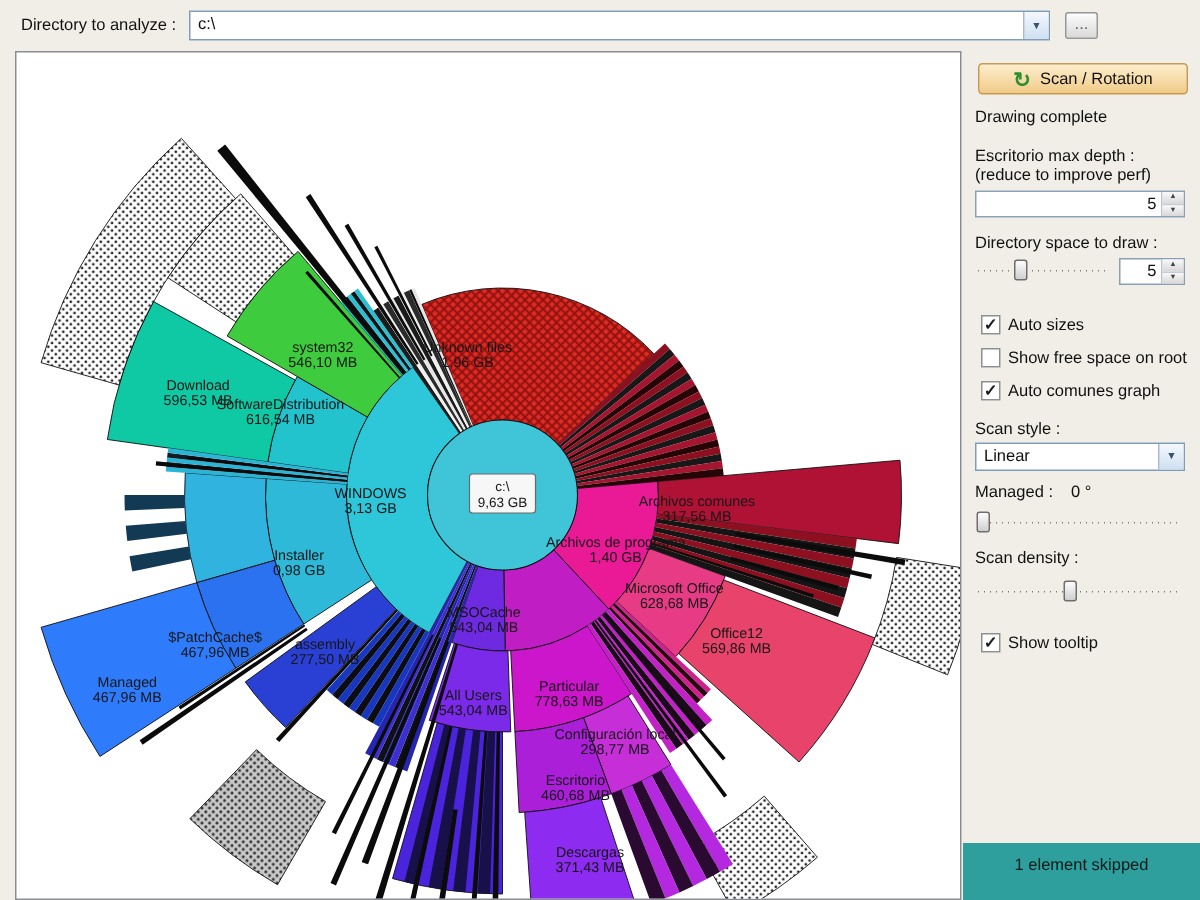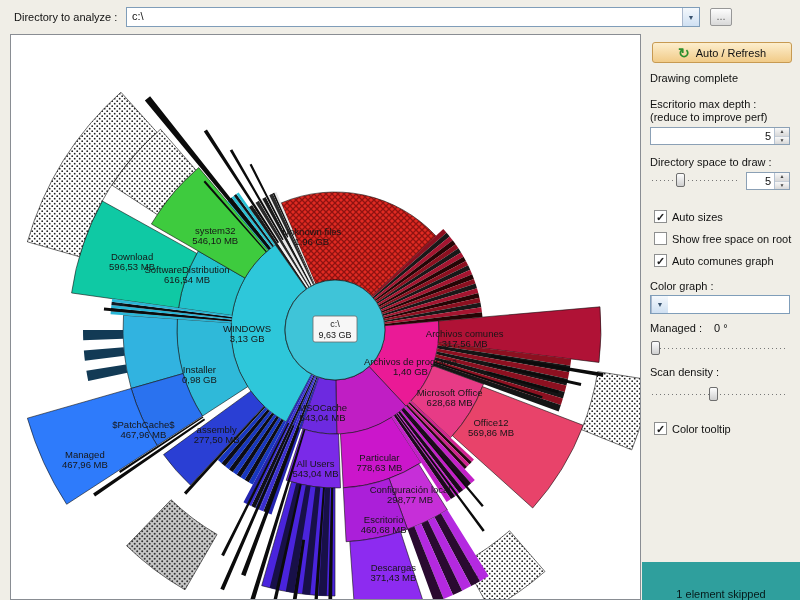--- a/index.html
+++ b/index.html
@@ -27,21 +27,21 @@
   .spin .val{flex:1;text-align:right;padding:2px 3px 0 0}
   .ud{width:15px;display:flex;flex-direction:column;border-left:1px solid #b5c2d2}
   .ud span{flex:1;background:linear-gradient(#f8f8f8,#d8d8d8);border-bottom:1px solid #c6cdd6;font-size:5px;color:#444;text-align:center;line-height:7px}
   .ud span:last-child{border-bottom:none}
   .slider{position:absolute;height:16px}
   .slider .track{position:absolute;left:2px;right:2px;top:8px;height:1px;background:repeating-linear-gradient(90deg,#777 0 1px,transparent 1px 4px)}
   .slider .thumb{position:absolute;top:1px;width:9px;height:14px;background:linear-gradient(#fdfdfd,#cfcfcf);border:1px solid #6e6e6e;border-radius:2px}
   .cb{position:absolute;left:12px;display:flex;align-items:center;gap:5px;white-space:nowrap}
   .cb .box{width:13px;height:13px;background:#fff;border:1px solid #8e8f8f;font-size:11px;line-height:12px;text-align:center;color:#1d1d1d;font-weight:bold}
   #rot-val{position:absolute;left:72px;top:288px}
-  #status{position:absolute;left:0;top:528px;width:158px;height:38px;background:#2f9f9d;display:flex;align-items:flex-end;justify-content:center;padding-bottom:0;color:#051a1a}
+  #status{position:absolute;left:0;top:528px;width:158px;height:38px;background:#2f9f9d;display:flex;align-items:flex-end;justify-content:center;padding-bottom:17px;color:#051a1a}
 </style>
 </head>
 <body>
 
 <div id="topbar">
   <span id="dir-label">Directory to analyze :</span>
   <div id="dir-combo" class="combo">
     <span class="val">c:\</span>
     <span class="arrow">▼</span>
   </div>
@@ -226,21 +226,21 @@
       <text x="304.52" y="431.64" text-anchor="middle"><tspan x="304.52" dy="0">All Users</tspan><tspan x="304.52" dy="10">543,04 MB</tspan></text>
       <rect x="302" y="281" width="44" height="26" rx="2" fill="#f7f7f7" stroke="#6a6a6a" stroke-width="0.8"></rect>
 <text class="ctr" x="324" y="292" text-anchor="middle">c:\</text>
 <text class="ctr" x="324" y="303" text-anchor="middle">9,63 GB</text>
     </svg>
 </div>
 
 <div id="panel">
   <div id="scan-btn">
     <span class="ic">↻</span>
-    <span>Auto / Refresh</span>
+    <span>Scan / Rotation</span>
   </div>
 
   <div class="lbl" style="top:38px">Drawing complete</div>
 
   <div class="lbl" style="top:64px">Escritorio max depth :</div>
   <div class="lbl" style="top:77px">(reduce to improve perf)</div>
   <div class="spin" style="left:8px;top:93px;width:140px;height:18px">
     <span class="val">5</span>
     <span class="ud">
       <span>▲</span>
@@ -267,39 +267,40 @@
   </div>
   <div class="cb" style="top:198px">
     <span class="box"></span>
     <span>Show free space on root</span>
   </div>
   <div class="cb" style="top:220px">
     <span class="box">✓</span>
     <span>Auto comunes graph</span>
   </div>
 
-  <div class="lbl" style="top:246px">Color graph :</div>
+  <div class="lbl" style="top:246px">Scan style :</div>
   <div class="combo" style="left:8px;top:261px;width:140px;height:19px">
+    <span class="val">Linear</span>
     <span class="arrow">▼</span>
   </div>
 
   <div class="lbl" style="top:288px">Managed :</div>
   <div id="rot-val">0 °</div>
   <div class="slider" style="left:8px;top:306px;width:140px">
     <span class="track"></span>
     <span class="thumb" style="left: calc(1%);"></span>
   </div>
 
   <div class="lbl" style="top:332px">Scan density :</div>
   <div class="slider" style="left:8px;top:352px;width:140px">
     <span class="track"></span>
     <span class="thumb" style="left: calc(42%);"></span>
   </div>
 
   <div class="cb" style="top:388px">
     <span class="box">✓</span>
-    <span>Color tooltip</span>
+    <span>Show tooltip</span>
   </div>
 
   <div id="status" style="background: rgb(47, 159, 157);">
     <span>1 element skipped</span>
   </div>
 </div>
 
 </body></html>

